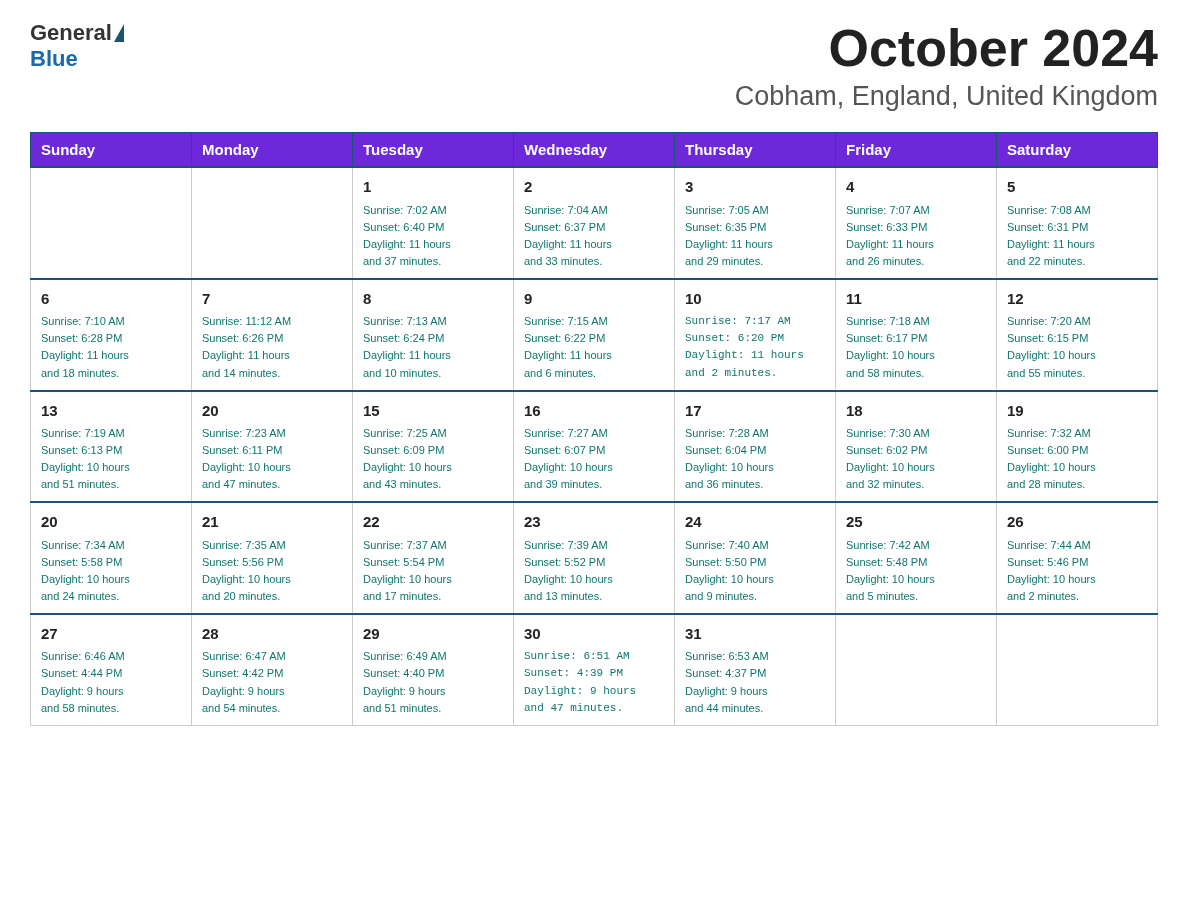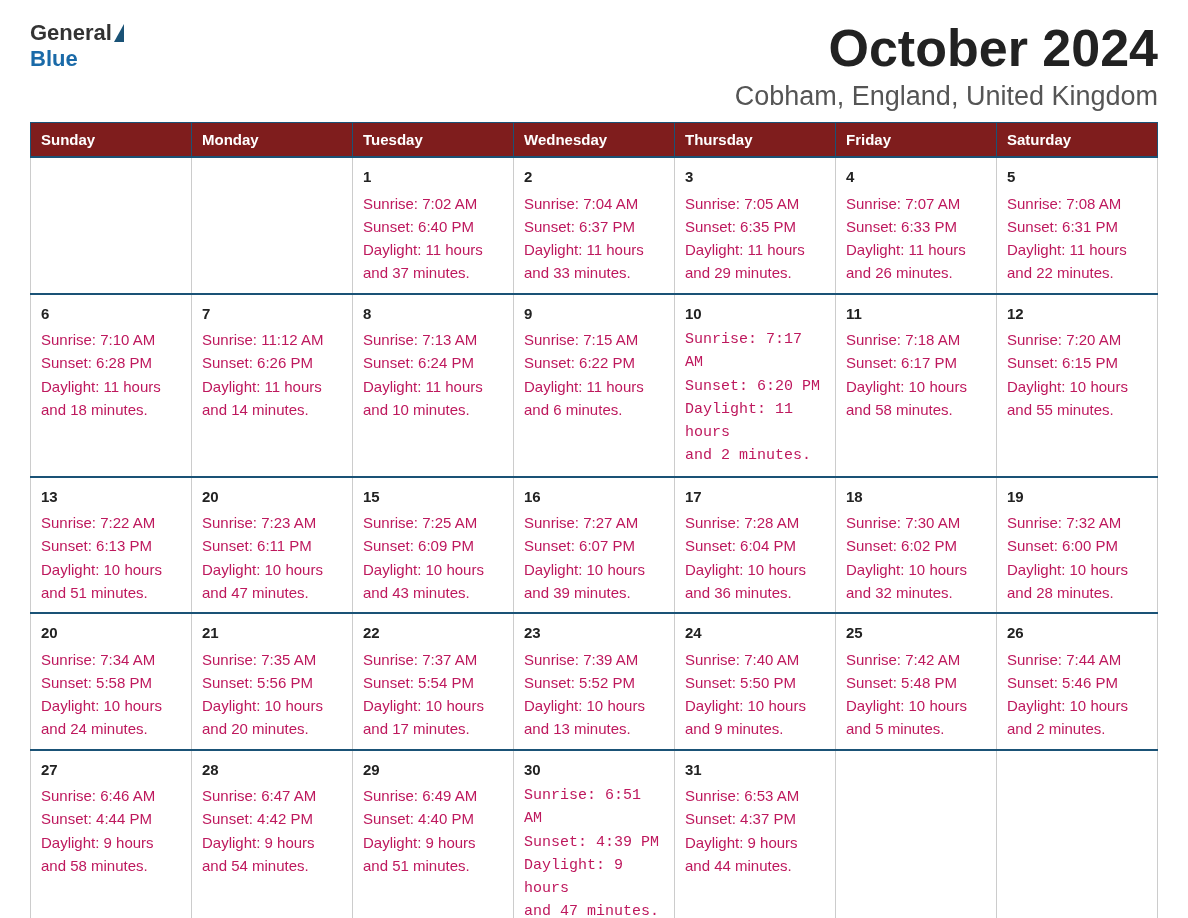--- a/index.html
+++ b/index.html
@@ -7,21 +7,21 @@
       font-family: Arial, sans-serif;
       background: #ffffff;
       padding: 20px 30px;
       width: 1188px;
       min-height: 918px;
     }
     .header {
       display: flex;
       justify-content: space-between;
       align-items: flex-start;
-      margin-bottom: 10px;
+      margin-bottom: 20px;
     }
     .logo {
       display: flex;
       flex-direction: column;
       align-items: flex-start;
     }
     .logo-text {
       display: flex;
       align-items: center;
     }
@@ -56,21 +56,21 @@
       font-size: 27px;
       color: #555;
       margin-top: 4px;
     }
     table {
       width: 100%;
       border-collapse: collapse;
       margin-top: 10px;
     }
     th {
-      background-color: #7f1d1d;
+      background-color: #6d28d9;
       color: #ffffff;
       font-size: 15px;
       font-weight: bold;
       padding: 8px 10px;
       text-align: left;
       border: 1px solid #1a5276;
     }
     td {
       vertical-align: top;
       padding: 8px 10px;
@@ -83,22 +83,22 @@
       line-height: 1.5;
     }
     .day-number {
       font-size: 15px;
       font-weight: bold;
       color: #222;
       display: block;
       margin-bottom: 3px;
     }
     .day-info {
-      font-size: 15px;
-      color: #be185d;
+      font-size: 11px;
+      color: #0f766e;
       line-height: 1.55;
     }
     .empty-cell {
       border-top: 2px solid #1a5276;
     }
   </style>
 </head>
 <body>
 
 <div class="header">
@@ -214,21 +214,21 @@
           <span class="day-number">12</span>
           <div class="day-info" style="white-space: pre-line;">Sunrise: 7:20 AM
 Sunset: 6:15 PM
 Daylight: 10 hours
 and 55 minutes.</div>
         </td>
       </tr>
       <tr>
         <td>
           <span class="day-number">13</span>
-          <div class="day-info" style="white-space: pre-line;">Sunrise: 7:22 AM
+          <div class="day-info" style="white-space: pre-line;">Sunrise: 7:19 AM
 Sunset: 6:13 PM
 Daylight: 10 hours
 and 51 minutes.</div>
         </td>
         <td>
           <span class="day-number">20</span>
           <div class="day-info" style="white-space: pre-line;">Sunrise: 7:23 AM
 Sunset: 6:11 PM
 Daylight: 10 hours
 and 47 minutes.</div>

